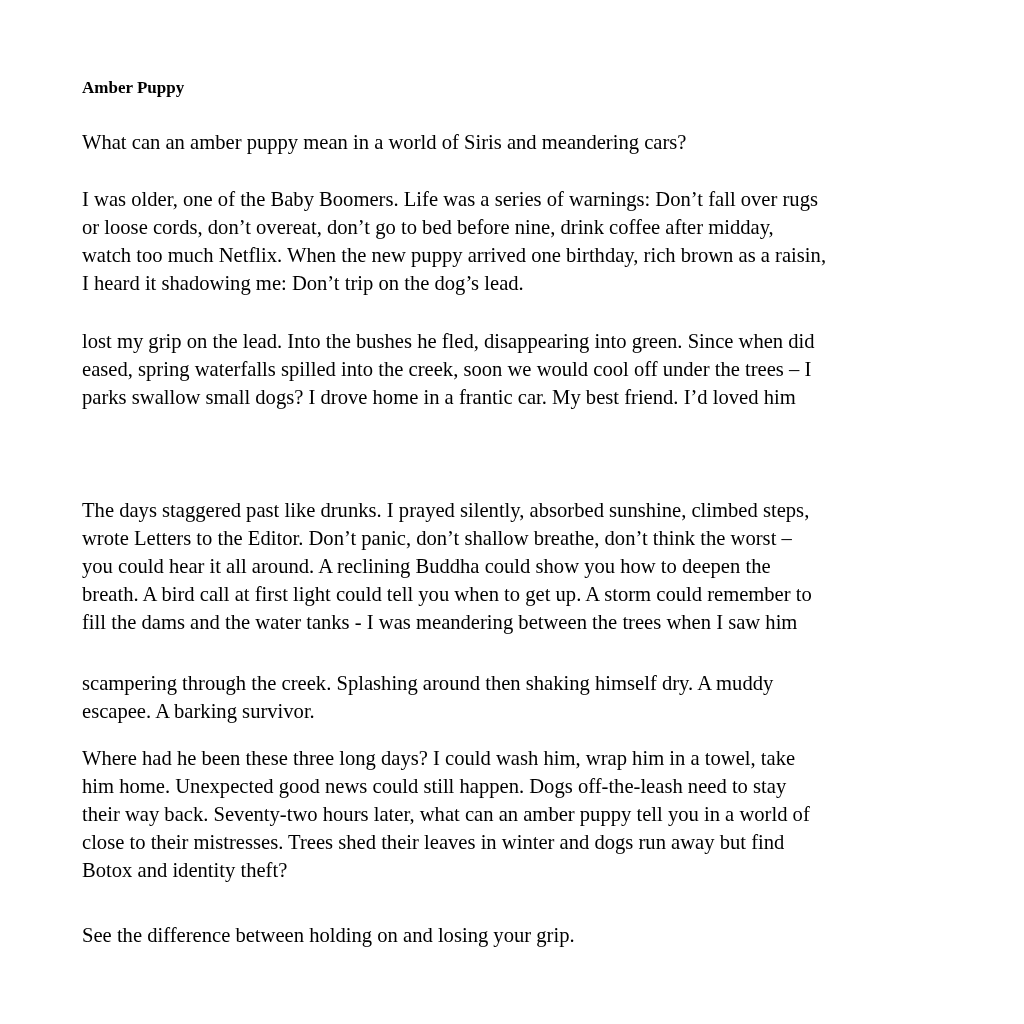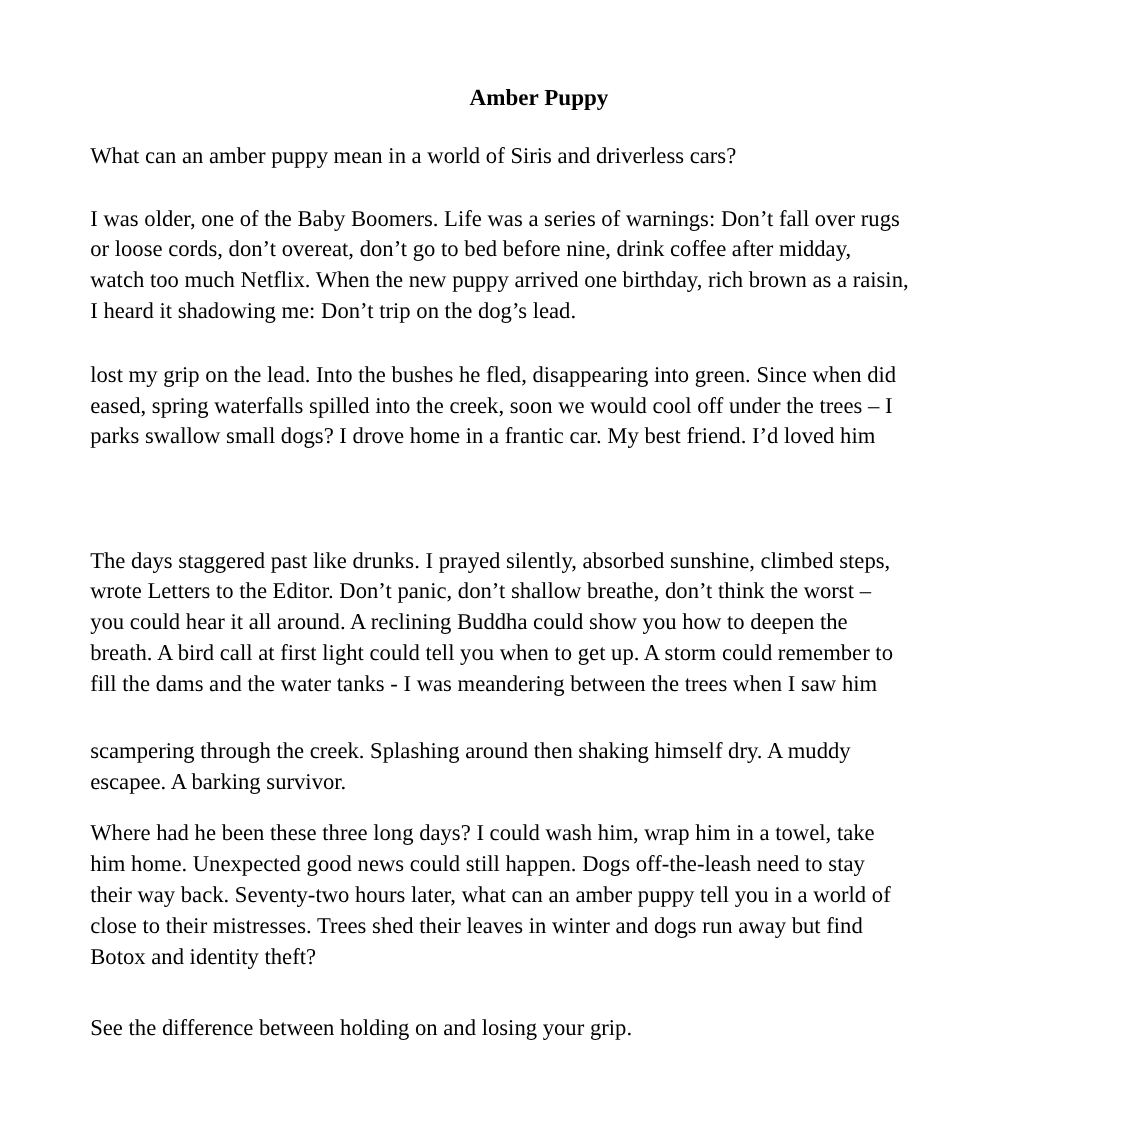--- a/index.html
+++ b/index.html
@@ -19,23 +19,23 @@
       position: absolute;
       left: 82px;
       top: 0;
       width: 900px;
     }
     .title {
       position: absolute;
       top: 74px;
       left: 0;
       width: 816px;
-      text-align: center;
+      text-align: left;
       font-weight: bold;
-      font-size: 21px;
+      font-size: 17px;
       line-height: 28px;
       white-space: nowrap;
     }
     .para {
       position: absolute;
       left: 0;
       font-size: 20.6px;
       line-height: 28px;
     }
     .line {
@@ -44,21 +44,21 @@
     }
     .it { }
   </style>
 </head>
 <body>
 
 <div class="page">
   <div class="title">Amber Puppy</div>
 
   <div class="para" style="top:128px">
-      <span class="line"><span>What can an amber puppy mean in a world of Siris and driverless cars?</span></span>
+      <span class="line"><span>What can an amber puppy mean in a world of Siris and meandering cars?</span></span>
     </div>
   <div class="para" style="top:185px">
       <span class="line"><span>I was older, one of the Baby Boomers. Life was a series of warnings:  </span><span class="it">Don’t fall over rugs</span></span>
       <span class="line"><span class="it">or loose cords, don’t overeat, don’t go to bed before nine, drink coffee after midday,</span></span>
       <span class="line"><span class="it">watch too much Netflix.</span><span> When the new puppy arrived one birthday, rich brown as a raisin,</span></span>
       <span class="line"><span>I heard it shadowing me: </span><span class="it">Don’t trip on the dog’s lead.</span></span>
     </div>
   <div class="para" style="top:327px">
       <span class="line"><span>lost my grip on the lead. Into the bushes he fled, disappearing into green. Since when did</span></span>
       <span class="line"><span>eased, spring waterfalls spilled into the creek, soon we would cool off under the trees – I</span></span>

